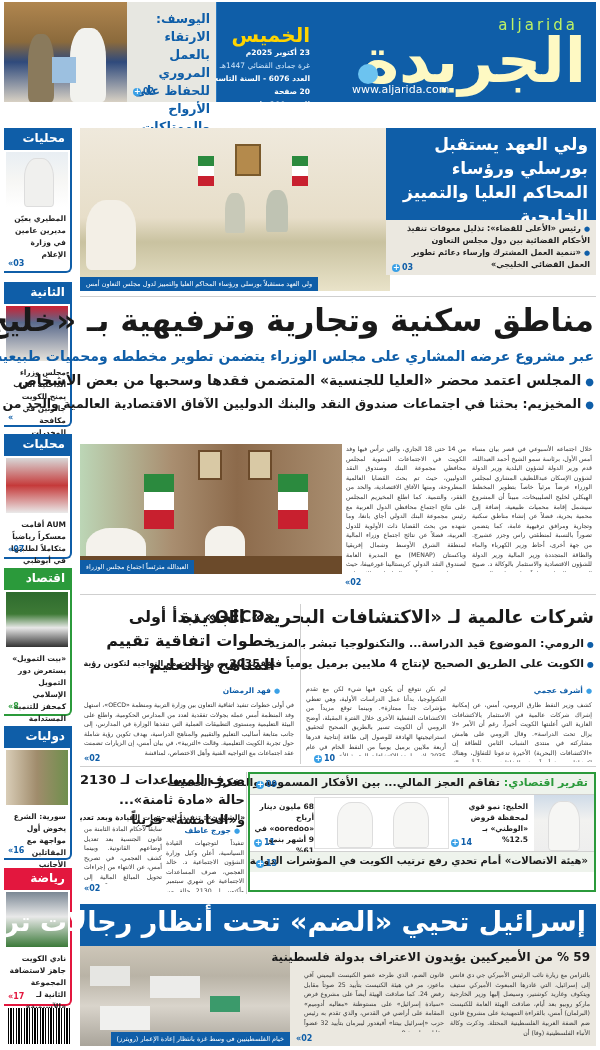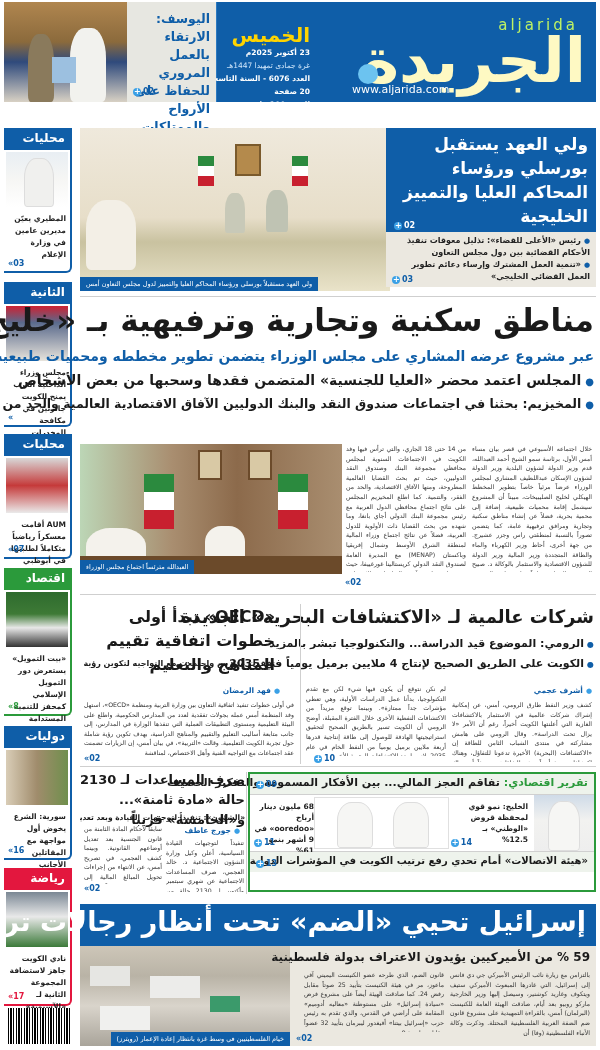--- a/index.html
+++ b/index.html
@@ -45,21 +45,21 @@
   .bg-red { background: #e3173e; }
   .barcode { position: absolute; left: 8px; top: 1008px; width: 62px; height: 36px;
     background: repeating-linear-gradient(90deg,#000 0 1px,#fff 1px 2px,#000 2px 4px,#fff 4px 5px,#000 5px 6px,#fff 6px 8px); }
 
   
   .lead1-photo { left: 80px; top: 128px; width: 310px; height: 163px; background: linear-gradient(180deg,#efe9dc 0%,#e7dec9 55%,#c9c2a0 70%,#e9e3c9 100%); }
   .caption-bar { position: absolute; left: 0; bottom: 0; background: #0f5ea8; color: #fff; font: 6.5px "DejaVu Sans", sans-serif; padding: 3px 6px; white-space: nowrap; }
   .lead1-head { right: 4px; top: 128px; width: 210px; height: 106px; background: #0f5ea8; color: #fff; padding: 4px 8px; }
   .lead1-head .h { font: bold 17px "DejaVu Sans", sans-serif; line-height: 24px; }
   .lead1-head .pg { position: absolute; left: 8px; bottom: 4px; color: #fff; }
-  .lead1-sub { right: 4px; top: 232px; width: 210px; height: 55px; background: #ebe8e0; padding: 3px 6px; }
+  .lead1-sub { right: 4px; top: 220px; width: 210px; height: 55px; background: #ebe8e0; padding: 3px 6px; }
   .bullet-line { font: bold 8px "DejaVu Sans", sans-serif; line-height: 12px; color: #222; }
   .bullet-line::before { content: "●"; color: #0f5ea8; font-size: 7px; margin-left: 3px; }
   .lead1-sub .pg { position: absolute; left: 6px; bottom: 3px; }
 
   
   .main-head { right: 6px; top: 300px; width: 510px; font: bold 31px "DejaVu Sans", sans-serif; line-height: 40px; text-align: right; letter-spacing: -1px; white-space: nowrap; }
   .main-sub { right: 6px; top: 346px; width: 510px; font: bold 14px "DejaVu Sans", sans-serif; color: #0f5ea8; line-height: 20px; white-space: nowrap; text-align: right; }
   .main-bullet { right: 6px; width: 510px; font: bold 14px "DejaVu Sans", sans-serif; line-height: 20px; white-space: nowrap; text-align: right; }
   .main-bullet::before { content: "●"; color: #0f5ea8; font-size: 10px; margin-left: 4px; }
 
@@ -108,21 +108,21 @@
 <div class="abs mast">
   <div class="abs logo-box">
     <span class="logo-latin">aljarida</span>
     <span class="logo-ar" style="top:22px">الجريدة</span>
     <span class="logo-dot"></span>
     <span class="logo-url">www.aljarida.com</span>
   </div>
   <div class="abs info-box">
     <div class="info-day">الخميس</div>
     <div class="info-line">23 أكتوبر 2025م</div>
-    <div class="info-line alt">غرة جمادى تمهيدا 1447هـ</div>
+    <div class="info-line alt">غرة جمادى القضائي 1447هـ</div>
     <div class="info-line">العدد 6076 - السنة التاسعة عشرة</div>
     <div class="info-line">20 صفحة</div>
     <div class="info-line">السعر 100 فلس</div>
   </div>
   <div class="abs teaser-top">
     <div class="tt">اليوسف: الارتقاء بالعمل المروري للحفاظ على الأرواح والممتلكات</div>
     <span class="pg">
         <span class="dot"></span>
         <span>02</span>
       </span>

